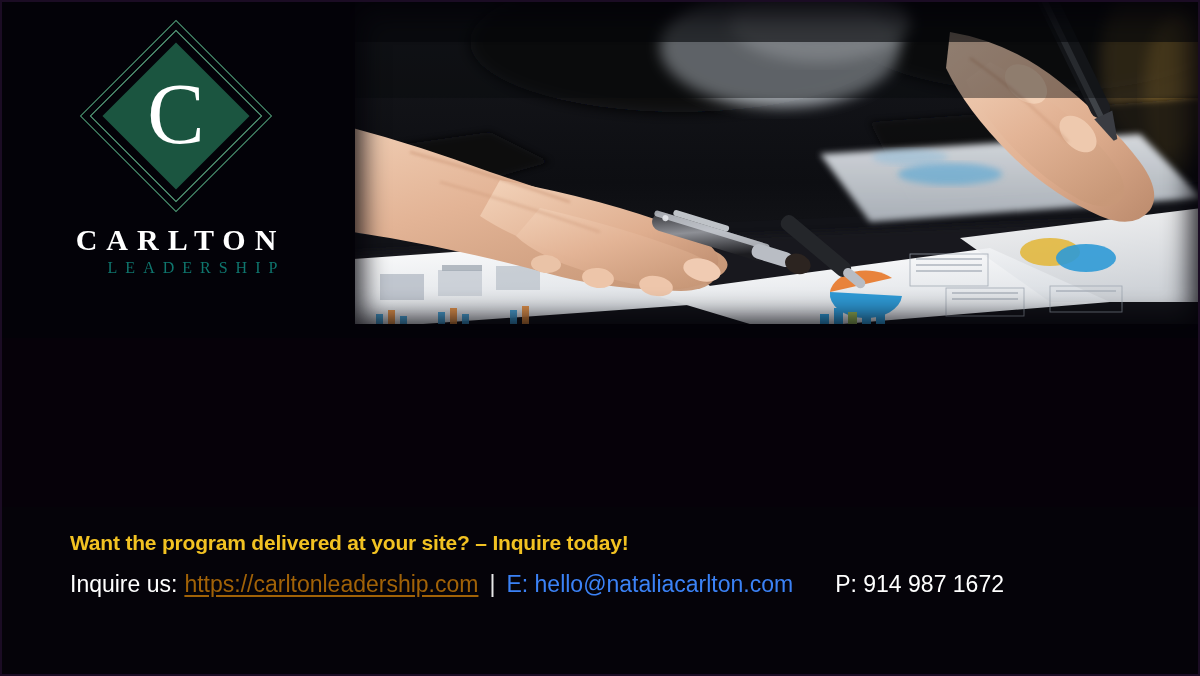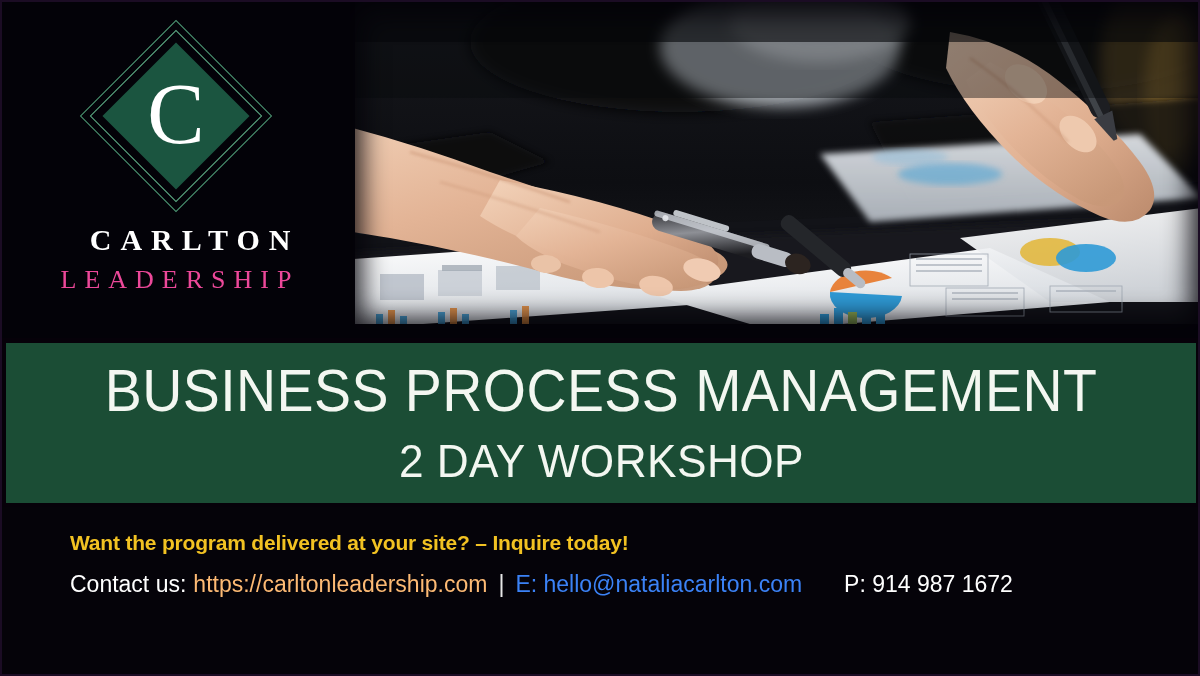--- a/index.html
+++ b/index.html
@@ -99,25 +99,25 @@
     font-weight: bold;
     font-size: 30px;
     letter-spacing: 9px;
     color: #ffffff;
     padding-left: 9px;
     line-height: 1.06;
   }
   .wordmark-bottom {
     font-family: "Liberation Serif", serif;
     font-weight: normal;
-    font-size: 26px;
+    font-size: 16px;
     letter-spacing: 8px;
-    color: #ec4899;
+    color: #0f766e;
     padding-left: 8px;
-    margin-top: 10px;
+    margin-top: 4px;
     line-height: 1.06;
   }
 
   
   .photo {
     position: absolute;
     left: 348px;
     top: 0;
     width: 852px;
     height: 328px;
@@ -200,22 +200,23 @@
     margin-top: 16px;
     font-family: "Liberation Sans", sans-serif;
     font-size: 23px;
     color: #ffffff;
     white-space: nowrap;
     display: flex;
     align-items: baseline;
   }
   .contact-label { margin-right: 7px; }
   .contact-url {
+    text-decoration: underline;
     text-underline-offset: 3px;
-    color: #fdba74;
+    color: #a16207;
   }
   .contact-sep { margin: 0 11px; color: #e8e8e8; }
   .contact-email { color: #3b82f6; }
   .contact-phone { margin-left: 42px; color: #ffffff; }
 </style>
 </head>
 <body>
 
 <div class="poster">
 
@@ -395,29 +396,25 @@
 
         <rect x="0" y="0" width="852" height="96" fill="#08090d" opacity="0.42"></rect>
         <rect x="0" y="0" width="852" height="40" fill="#05060a" opacity="0.6"></rect>
       </svg>
       <div class="photo-edge-l"></div>
       <div class="photo-edge-b"></div>
       <div class="photo-vignette"></div>
     </div>
   </div>
 
-  <div class="banner">
-    <div class="banner-line1">BUSINESS PROCESS MANAGEMENT</div>
-    <div class="banner-line2">2 DAY WORKSHOP</div>
-  </div>
 
   <div class="footer">
     <div class="tagline">Want the program delivered at your site? – Inquire today!</div>
     <div class="contact-row">
-      <span class="contact-label">Contact us:</span>
+      <span class="contact-label">Inquire us:</span>
       <span class="contact-url">https://carltonleadership.com</span>
       <span class="contact-sep">|</span>
       <span class="contact-email">E: hello@nataliacarlton.com</span>
       <span class="contact-phone">P: 914 987 1672</span>
     </div>
   </div>
 
 </div>
 
 </body></html>

